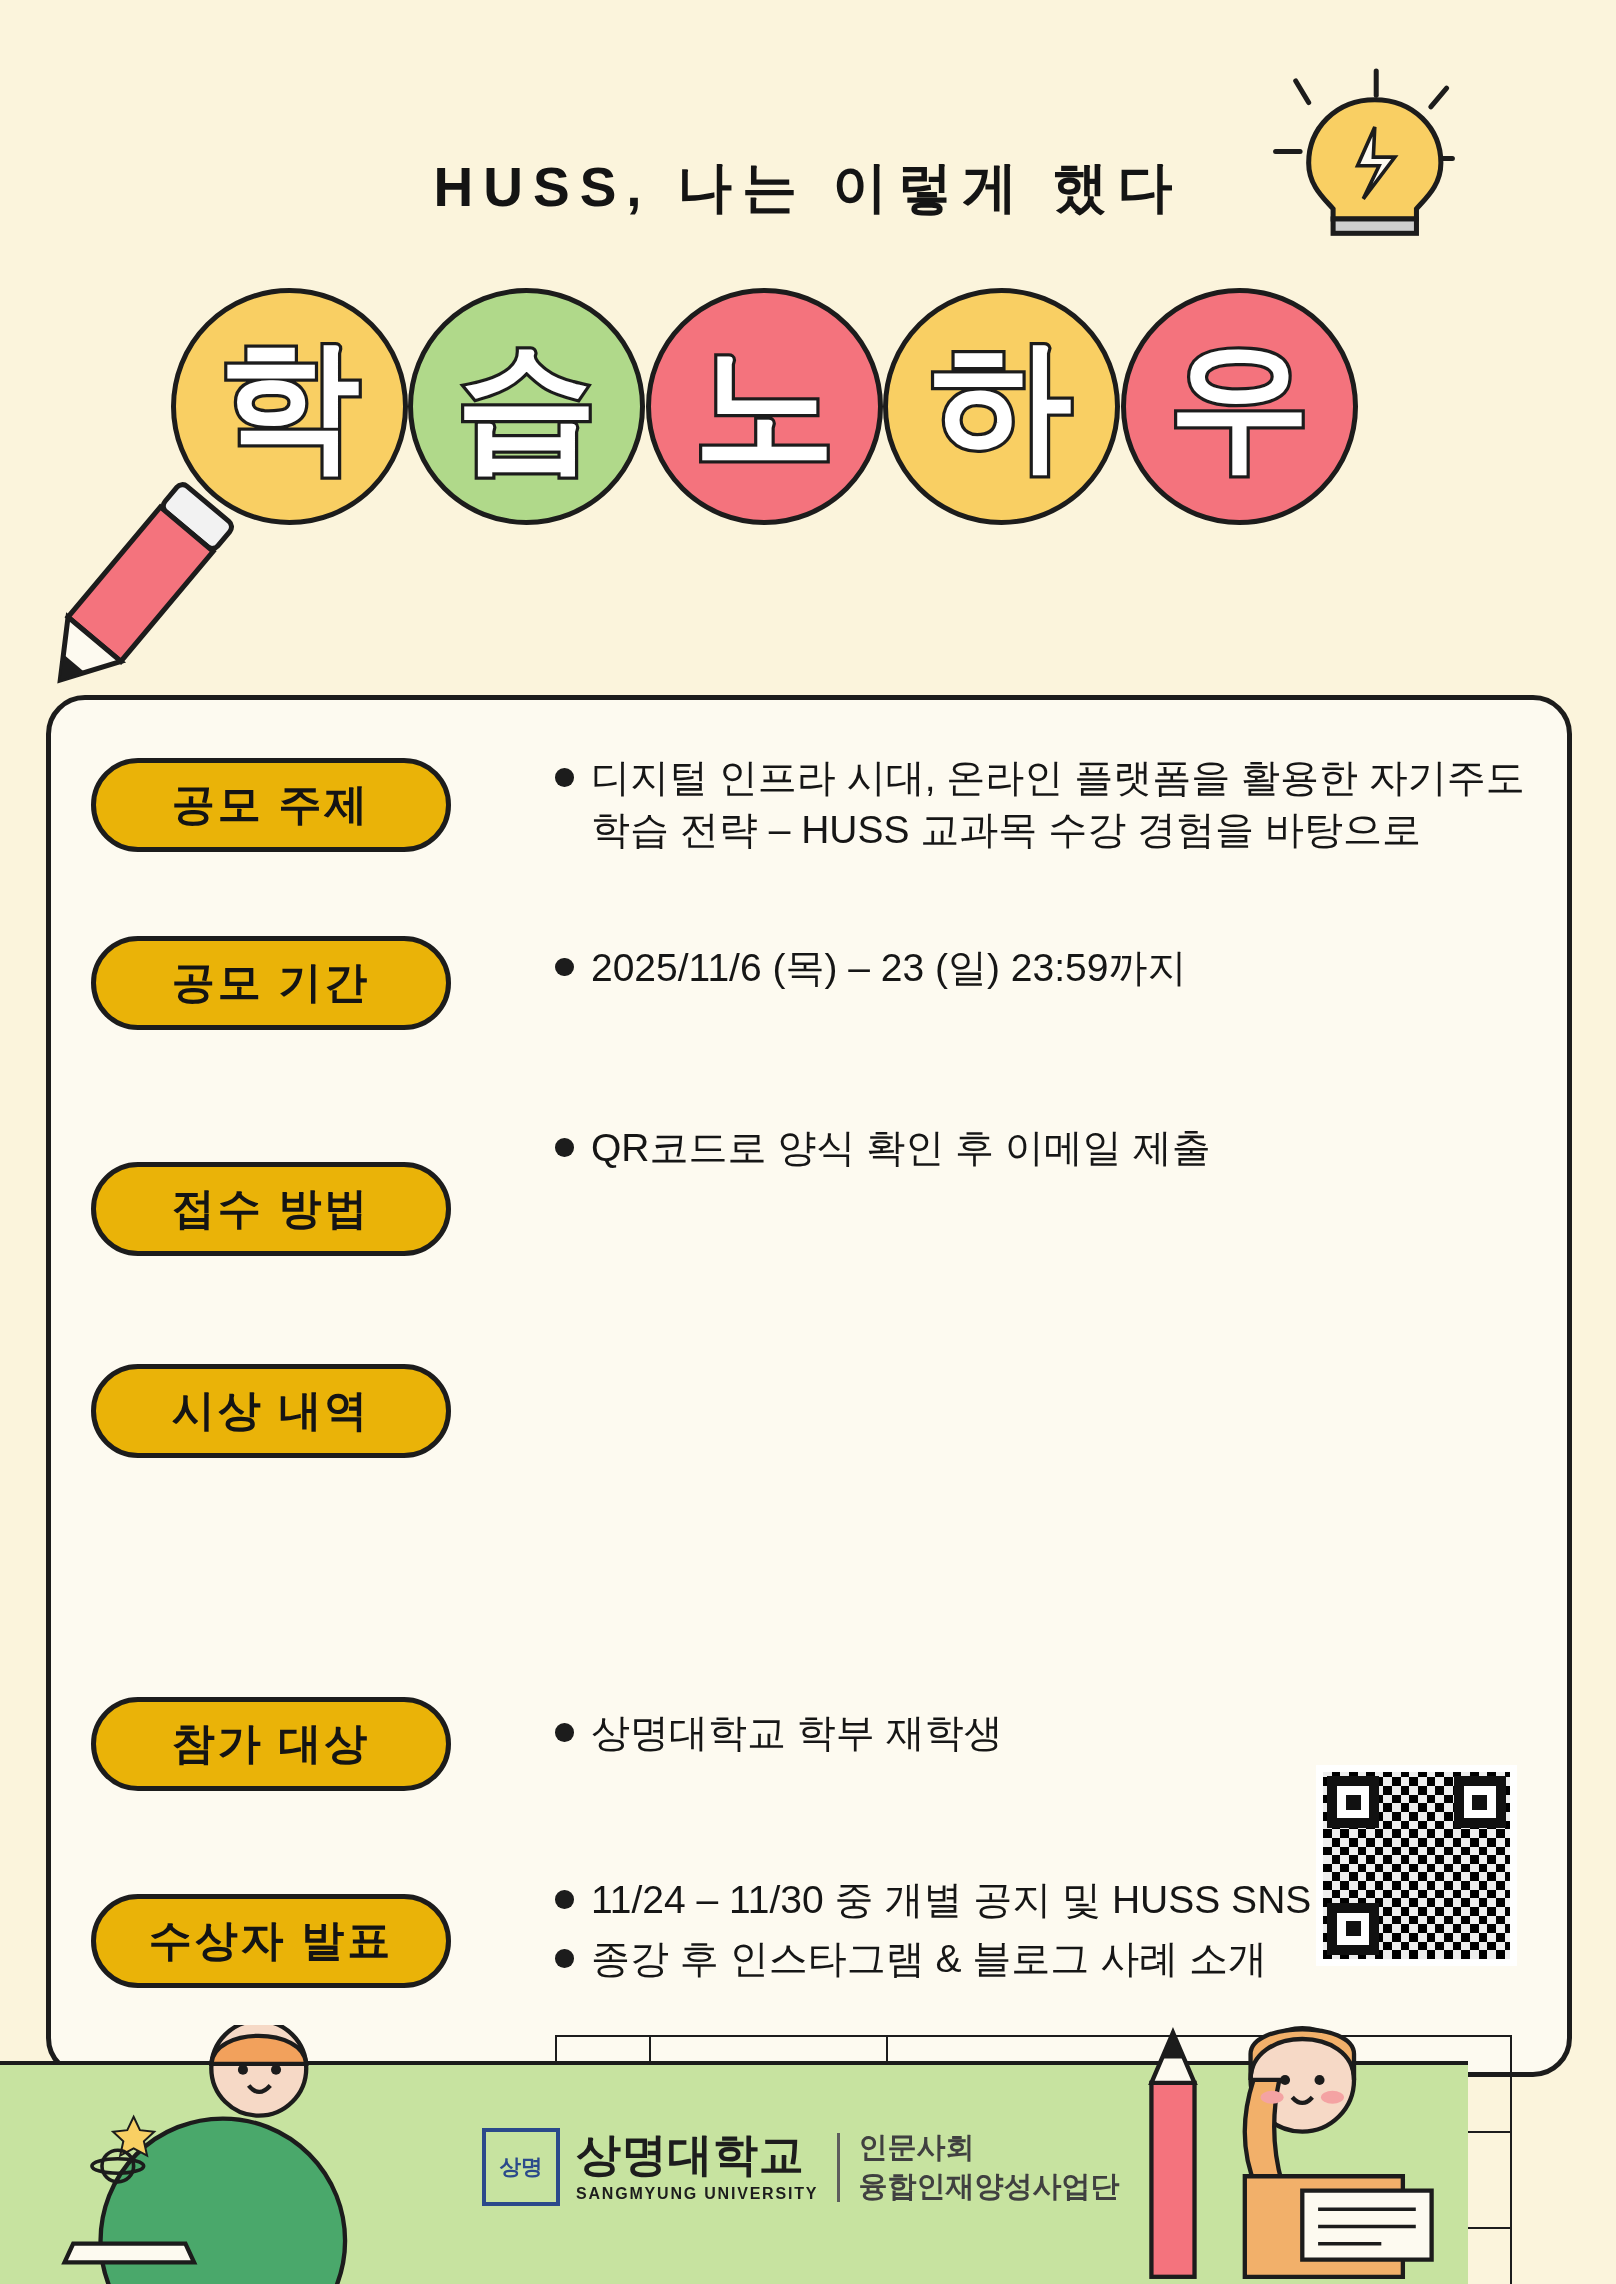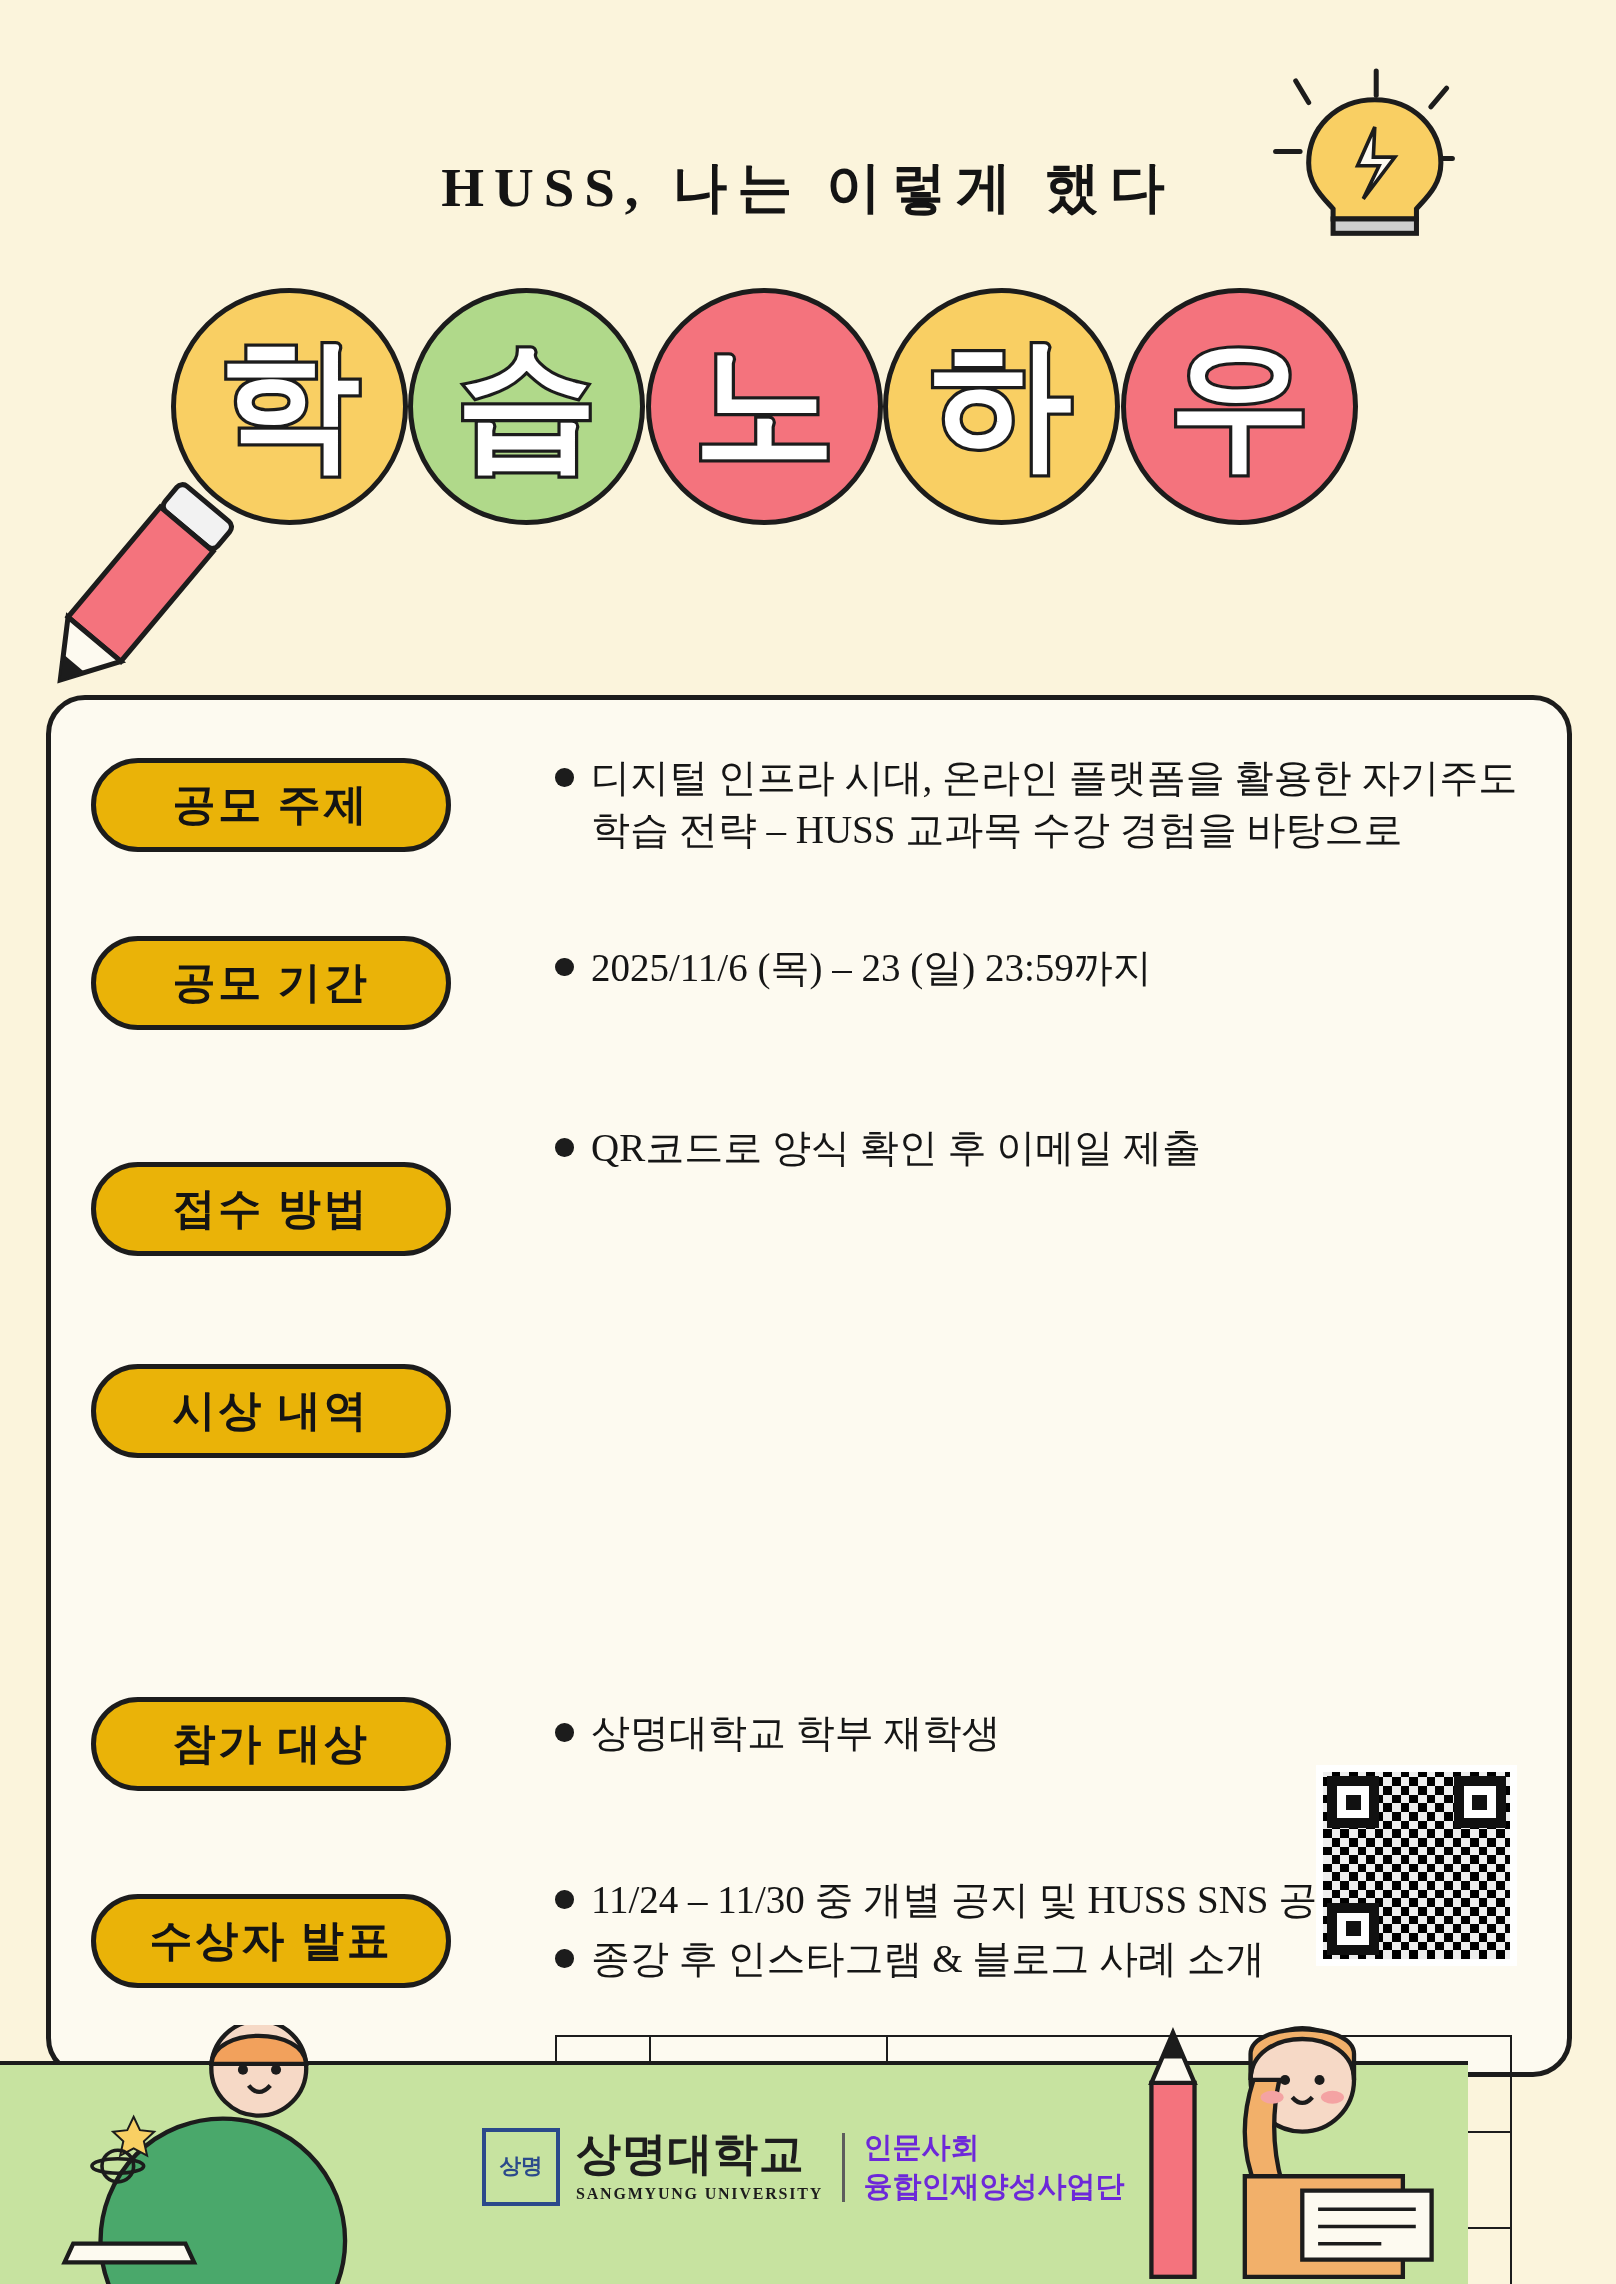--- a/index.html
+++ b/index.html
@@ -7,21 +7,21 @@
   body {
     width: 1616px;
     height: 2284px;
     background: #fbf4dc;
     font-family: "Liberation Sans", sans-serif;
     overflow: hidden;
     position: relative;
   }
 
   
-  .poster { position: relative; width: 1616px; height: 2284px; font-family: Liberation Serif, serif; }
+  .poster { position: relative; width: 1616px; height: 2284px; }
 
   .headline {
     position: absolute;
     left: 0; right: 0;
     top: 151px;
     text-align: center;
     font-size: 55px;
     font-weight: bold;
     letter-spacing: 10px;
     color: #141414;
@@ -200,21 +200,21 @@
     border: 4.3px solid #2b4a8b;
     display: flex; align-items: center; justify-content: center;
     font-size: 21.6px; font-weight: bold; color: #2b4a8b;
     line-height: 1.0;
     text-align: center;
     margin-right: 16px;
   }
   .smu-ko { font-size: 45px; font-weight: bold; color: #1d1d1d; letter-spacing: 0.7px; line-height: 1; }
   .smu-en { font-size: 16px; font-weight: bold; color: #1d1d1d; letter-spacing: 1.8px; margin-top: 8px; }
   .divider { width: 2.9px; height: 69px; background: #5d5d5d; margin: 0 18.7px; }
-  .dept { font-size: 29px; font-weight: bold; color: #6d28d9; line-height: 1.35; }
+  .dept { font-size: 29px; font-weight: bold; color: #404040; line-height: 1.35; }
 
   
   .kid-left { position: absolute; left: 43px; bottom: 0; width: 374px; height: 259px; }
   .kid-right { position: absolute; right: 29px; bottom: 0; width: 374px; height: 273px; }
 </style>
 </head>
 <body>
 
 <div class="poster">
 

